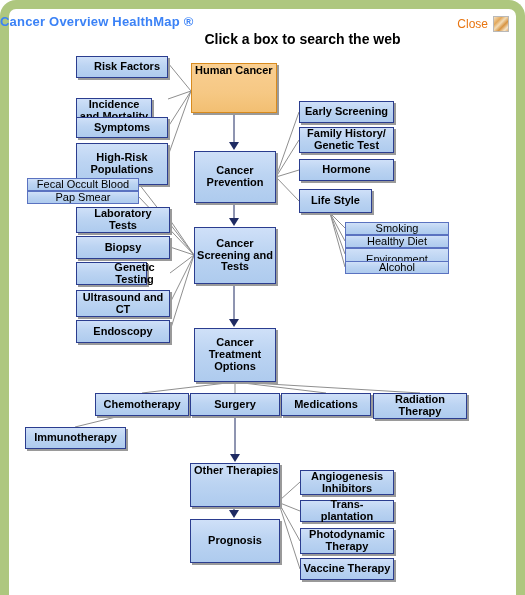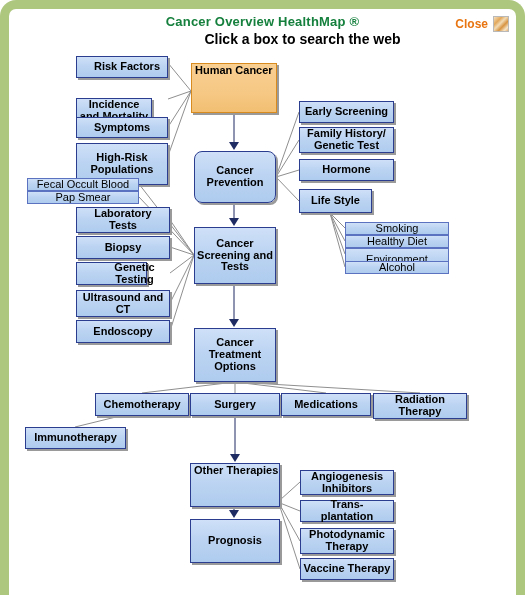--- a/index.html
+++ b/index.html
@@ -39,22 +39,21 @@
     position: absolute;
     left: 0; top: 0;
     width: 525px; height: 595px;
   }
 
   
   .title {
     position: absolute;
     left: 0; top: 14px;
     width: 525px;
-    text-align: center;
-    color: #15803d;
+    color: #3b82f6;
     font-size: 13px;
     font-weight: bold;
     letter-spacing: 0.2px;
   }
   .subtitle {
     position: absolute;
     left: 0; top: 31px;
     width: 525px;
     text-align: center;
     color: #000000;
@@ -66,21 +65,21 @@
     position: absolute;
     right: 16px; top: 16px;
     display: flex;
     align-items: center;
     gap: 5px;
     cursor: pointer;
   }
   .close-label {
     color: #e87511;
     font-size: 12px;
-    font-weight: bold;
+    font-weight: normal;
     margin-left: 40px;
   }
   .close-icon {
     width: 14px; height: 14px;
     border: 1px solid #b9b9b9;
     background:
       linear-gradient(135deg,#f6e0bd 0%,#e2a85c 28%,#f3dcb6 45%,#d79442 65%,#f7e6c9 85%,#e4b071 100%);
     display: inline-block;
   }
 
@@ -190,21 +189,21 @@
         <line x1="234" y1="507" x2="234" y2="512" stroke="#1f2b63" stroke-width="1"></line>
         <polygon points="229,510 239,510 234,518" fill="#1f2b63"></polygon>
       </svg>
 
     <div id="node-layer">
         <div class="node" style="left: 76px; top: 56px; width: 92px; height: 22px; padding-left: 12px;">Risk Factors</div>
         <div class="node" style="left: 76px; top: 98px; width: 76px; height: 26px;">Incidence and Mortality</div>
         <div class="node" style="left: 76px; top: 117px; width: 92px; height: 21px;">Symptoms</div>
         <div class="node" style="left: 76px; top: 143px; width: 92px; height: 42px;">High-Risk Populations</div>
         <div class="node root" style="left: 191px; top: 63px; width: 86px; height: 50px;">Human Cancer</div>
-        <div class="node" style="left: 194px; top: 151px; width: 82px; height: 52px; border-radius: 8px;">Cancer Prevention</div>
+        <div class="node" style="left: 194px; top: 151px; width: 82px; height: 52px;">Cancer Prevention</div>
         <div class="node" style="left: 194px; top: 227px; width: 82px; height: 57px;">Cancer Screening and Tests</div>
         <div class="node" style="left: 194px; top: 328px; width: 82px; height: 54px;">Cancer Treatment Options</div>
         <div class="node" style="left: 299px; top: 101px; width: 95px; height: 22px;">Early Screening</div>
         <div class="node" style="left: 299px; top: 127px; width: 95px; height: 26px;">Family History/ Genetic Test</div>
         <div class="node" style="left: 299px; top: 159px; width: 95px; height: 22px;">Hormone</div>
         <div class="node" style="left: 299px; top: 189px; width: 73px; height: 24px;">Life Style</div>
         <div class="node plain" style="left: 345px; top: 222px; width: 104px; height: 13px;">Smoking</div>
         <div class="node plain" style="left: 345px; top: 235px; width: 104px; height: 13px;">Healthy Diet</div>
         <div class="node plain" style="left: 345px; top: 248px; width: 104px; height: 24px;">Environment</div>
         <div class="node plain" style="left: 345px; top: 261px; width: 104px; height: 13px;">Alcohol</div>

